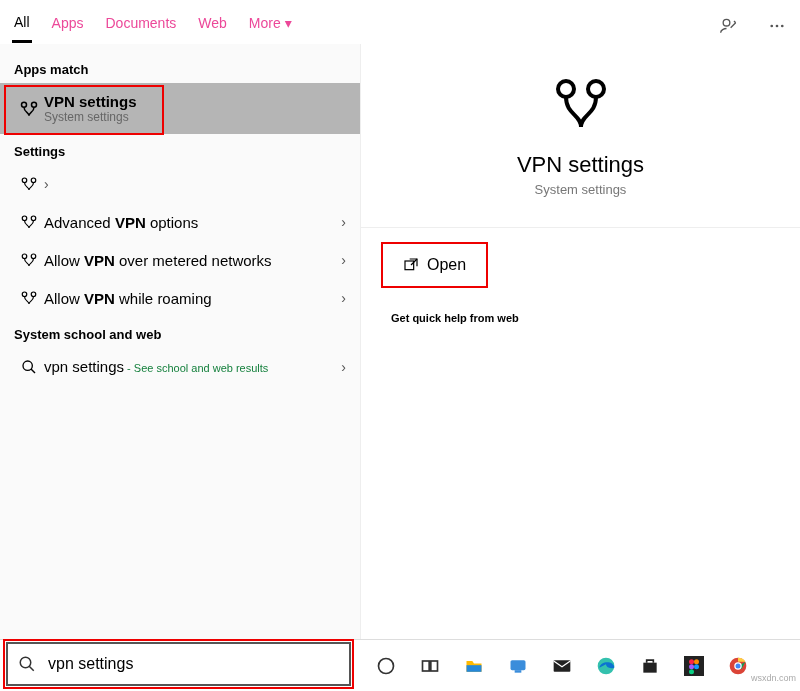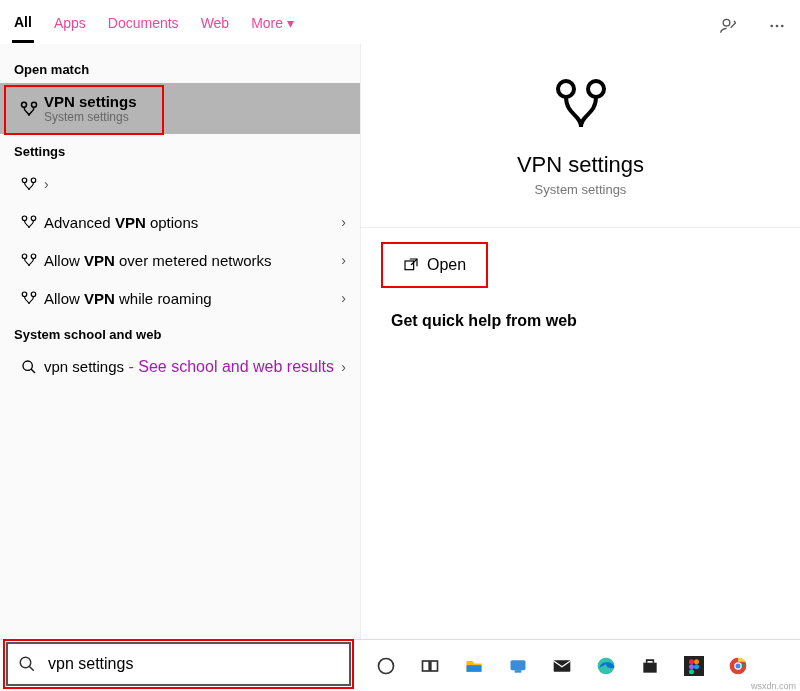--- a/index.html
+++ b/index.html
@@ -1,19 +1,19 @@
 <!DOCTYPE html>
 <html><head>
 <meta charset="utf-8">
 <style>
   * { box-sizing: border-box; font-family: "Segoe UI", sans-serif; }
   body { margin: 0; width: 800px; height: 691px; background: #fff; overflow: hidden; position: relative; }
   .top-tabs { display: flex; align-items: center; padding: 8px 12px 0 12px; gap: 18px; height: 44px; }
   .top-tabs .tab { font-size: 14px; color: #ec4899; padding: 4px 2px 10px 2px; cursor: pointer; }
-  .top-tabs .tab.active { color: #000; font-weight: 700; border-bottom: 3px solid #000; }
+  .top-tabs .tab.active { color: #000; font-weight: 400; border-bottom: 3px solid #000; }
   .top-spacer { flex: 1; }
   .top-icon { width: 22px; height: 22px; display: flex; align-items: center; justify-content: center; color: #555; margin-left: 8px; }
   .main { display: flex; height: 595px; }
   .left { width: 360px; background: #fafafa; padding-top: 8px; }
   .right { flex: 1; background: #fff; padding: 30px 0 0 0; border-left: 1px solid #eee; }
   .group-label { font-size: 13px; font-weight: 600; padding: 10px 14px 6px 14px; }
   .result-row { display: flex; align-items: center; padding: 10px 14px; cursor: pointer; position: relative; }
   .result-row.selected { background: #b5b5b5; }
   .result-row .icon-col { width: 30px; display: flex; justify-content: center; align-items: center; color: #333; }
   .result-row .text-col { flex: 1; }
@@ -21,32 +21,32 @@
   .result-row .text-col .sub { font-size: 12px; color: #666; }
   .result-row .chev { color: #555; font-size: 14px; }
   .highlight-red-inner { position: absolute; border: 2px solid #e00; pointer-events: none; }
   .preview-header { display: flex; flex-direction: column; align-items: center; padding: 0 30px 30px 30px; border-bottom: 1px solid #eee; }
   .preview-icon { width: 60px; height: 60px; margin-bottom: 18px; }
   .preview-title { font-size: 22px; font-weight: 400; }
   .preview-sub { font-size: 13px; color: #777; margin-top: 4px; }
   .open-row { display: flex; align-items: center; gap: 8px; padding: 12px 20px; margin: 14px 0 0 20px; width: fit-content; cursor: pointer; }
   .open-row.hl { border: 2px solid #e00; }
   .quick-help { padding: 24px 0 0 30px; }
-  .quick-help-title { font-size: 16px; font-weight: 600; margin-bottom: 29px; }
+  .quick-help-title { font-size: 11px; font-weight: 600; margin-bottom: 29px; }
   .quick-help-item { font-size: 14px; }
   .taskbar { position: absolute; left: 0; right: 0; bottom: 0; height: 52px; background: #fff; display: flex; align-items: center; border-top: 1px solid #ddd; }
   .searchbox-wrap { width: 345px; height: 44px; margin: 0 6px 4px 6px; border: 2px solid #555; display: flex; align-items: center; background: #fff; }
   .searchbox-wrap.hl { outline: 2px solid #e00; outline-offset: 1px; }
   .searchbox-wrap .si { width: 38px; display: flex; justify-content: center; }
   .searchbox-wrap input { border: none; outline: none; font-size: 16px; flex: 1; background: transparent; }
   .tb-icons { display: flex; align-items: center; gap: 22px; padding-left: 18px; }
   .tb-icon { width: 22px; height: 22px; display: flex; align-items: center; justify-content: center; }
   svg { display: block; }
   .bold { font-weight: 600; }
-  .watermark { position: absolute; right: 4px; bottom: 0; font-size: 9px; color: #aaa; }
+  .watermark { position: absolute; right: 4px; bottom: 8px; font-size: 9px; color: #aaa; }
 </style>
 </head>
 <body>
 
 <div class="top-tabs">
   <div class="tab active">All</div>
   <div class="tab">Apps</div>
   <div class="tab">Documents</div>
   <div class="tab">Web</div>
   <div class="tab"><span>More</span> <span>▾</span></div>
@@ -64,21 +64,21 @@
         <circle cx="5" cy="12" r="1.8"></circle>
         <circle cx="12" cy="12" r="1.8"></circle>
         <circle cx="19" cy="12" r="1.8"></circle>
       </svg>
   </div>
 </div>
 
 <div class="main">
 
   <div class="left">
-    <div class="group-label">Open match</div>
+    <div class="group-label">Apps match</div>
 
     <div class="result-row selected" style="position:relative;">
       <div class="highlight-red-inner" style="left:4px; top:2px; width:160px; height:50px;"></div>
       <div class="icon-col">
         <svg width="20" height="20" viewBox="0 0 24 24" fill="none" stroke="#000" stroke-width="1.8">
             <circle cx="6" cy="7" r="3"></circle>
             <circle cx="18" cy="7" r="3"></circle>
             <path d="M6 10c0 6 6 6 6 10 0-4 6-4 6-10"></path>
           </svg>
       </div>
@@ -146,21 +146,21 @@
     <div class="group-label">System school and web</div>
 
     <div class="result-row">
       <div class="icon-col">
           <svg width="16" height="16" viewBox="0 0 24 24" fill="none" stroke="#000" stroke-width="2">
             <circle cx="10" cy="10" r="7"></circle>
             <path d="M21 21l-6-6"></path>
           </svg>
         </div>
       <div class="text-col">
-        <div class="title"><span>vpn settings</span><span style="color:#a21caf; font-size:16px;"> - See school and web results</span></div>
+        <div class="title"><span>vpn settings</span><span style="color:#15803d; font-size:11px;"> - See school and web results</span></div>
       </div>
       <div class="chev">›</div>
     </div>
 
   </div>
 
   <div class="right">
     <div class="preview-header">
       <div class="preview-icon">
         <svg width="60" height="60" viewBox="0 0 24 24" fill="none" stroke="#000" stroke-width="1.6">

